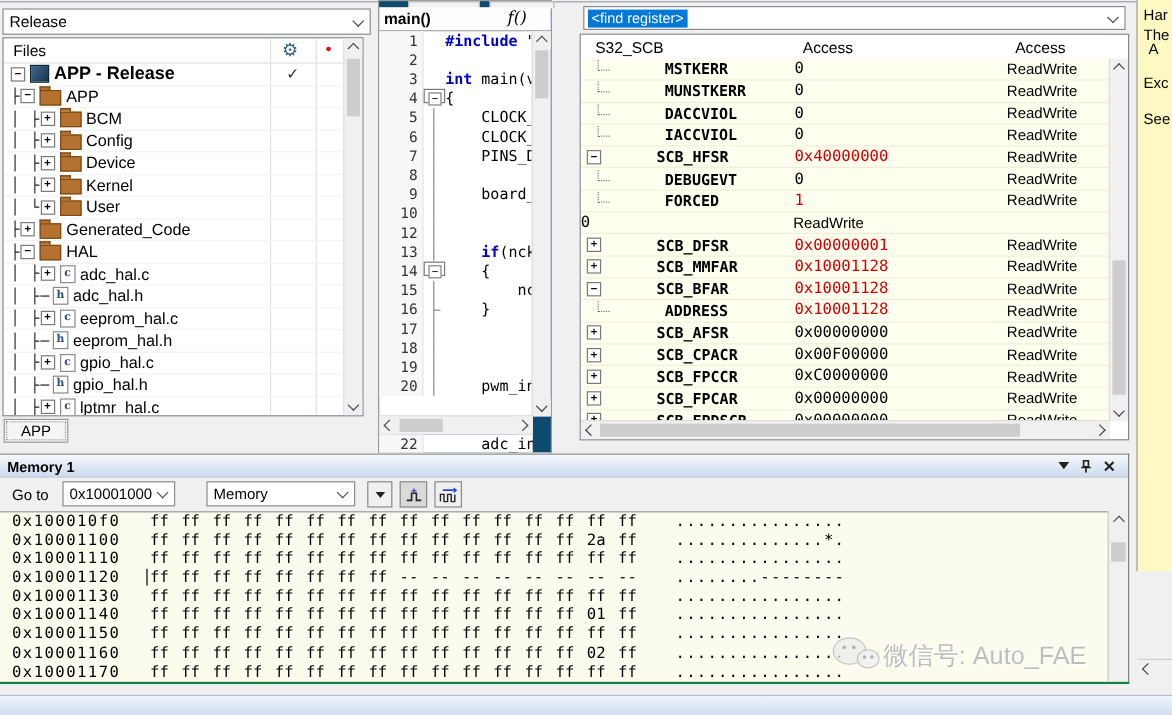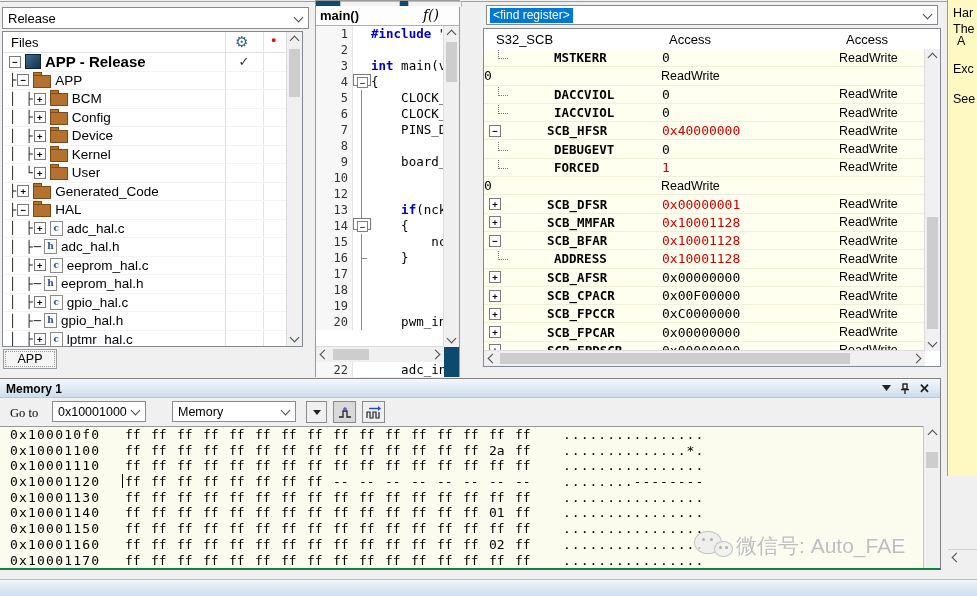--- a/index.html
+++ b/index.html
@@ -87,21 +87,21 @@
   #rp{position:absolute;left:947px;top:0;width:30px;height:476px;background:#fef9c3;border-left:1px solid #9a9a9a;overflow:hidden;font-size:12.5px;}
   .rp-line{position:absolute;left:5px;white-space:nowrap;}
   #rp-hsb{position:absolute;left:948px;top:549px;width:29px;height:16px;background:#f0f0f0;border-top:1px solid #d0d0d0;}
   
   #mem{position:absolute;left:0;top:378px;width:941px;height:192px;background:#f0f0f0;border:1px solid #808080;border-left:none;
        border-bottom:2px solid #15803d;box-sizing:border-box;}
   #mem-title{position:absolute;left:0;top:0;right:0;height:19px;background:linear-gradient(#f4f8fc,#cddcee);border-bottom:1px solid #b8c6d8;
        font-size:12px;font-weight:bold;padding:3px 0 0 6px;box-sizing:border-box;}
   .mem-ticon{position:absolute;top:2px;width:15px;height:14px;display:flex;align-items:center;justify-content:center;color:#222;}
   #mem-toolbar{position:absolute;left:0;top:19px;right:0;height:28px;}
-  #goto-label{position:absolute;left:10px;top:8px;font-size:12.5px;font-family:Liberation Serif, serif;}
+  #goto-label{position:absolute;left:10px;top:8px;font-size:12.5px;}
   #goto-combo{left:52px;top:3px;width:94px;height:21px;}
   #view-combo{left:172px;top:3px;width:124px;height:21px;}
   .mem-btn{position:absolute;top:3px;width:23px;height:22px;border:1px solid #8a8a8a;background:#f0f0f0;box-sizing:border-box;
            display:flex;align-items:center;justify-content:center;}
   #mem-drop{left:306px;width:21px;} #mem-btn1{left:333px;background:#d9d9d9;} #mem-btn2{left:362px;}
   #mem-hex{position:absolute;left:0;top:47px;right:16px;bottom:0;background:#fbfbee;border-top:1px solid #9a9a9a;overflow:hidden;
            font-family:"DejaVu Sans Mono",monospace;}
   .mrow{height:15.7px;display:flex;font-size:13px;line-height:15.7px;}
   .maddr{width:105px;padding-left:10px;flex:none;letter-spacing:1.2px;}
   .mbytes{display:flex;margin-left:10px;}
@@ -396,20 +396,24 @@
     <div id="reg-rows">
         <div class="rrow">
           <span class="rname">
             <span class="rcorner"></span>
             <span class="rlabel">MSTKERR</span>
           </span>
           <span class="rvalue">0</span>
           <span class="raccess">ReadWrite</span>
         </div>
         <div class="rrow">
+          <span class="rname">
+            <span class="rcorner"></span>
+            <span class="rlabel">MUNSTKERR</span>
+          </span>
           <span class="rvalue">0</span>
           <span class="raccess">ReadWrite</span>
         </div>
         <div class="rrow">
           <span class="rname">
             <span class="rcorner"></span>
             <span class="rlabel">DACCVIOL</span>
           </span>
           <span class="rvalue">0</span>
           <span class="raccess">ReadWrite</span>

